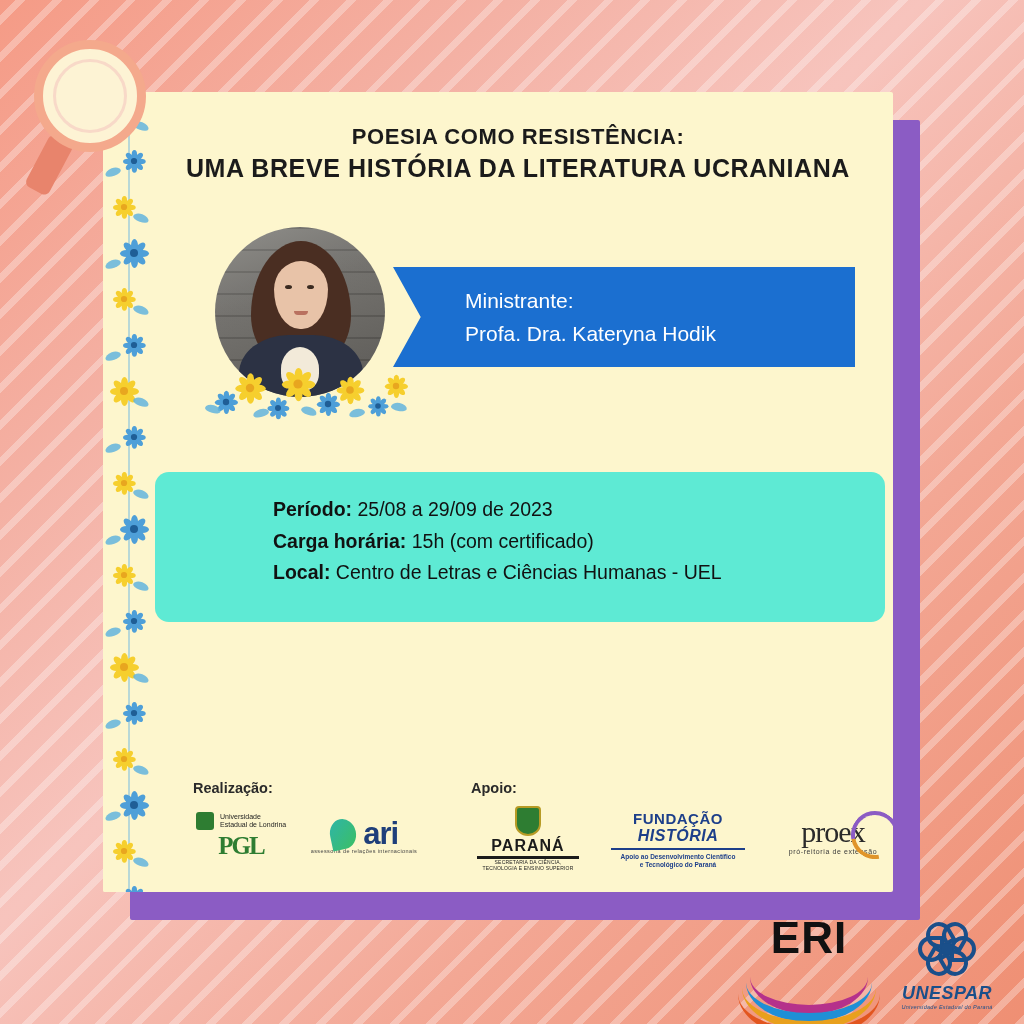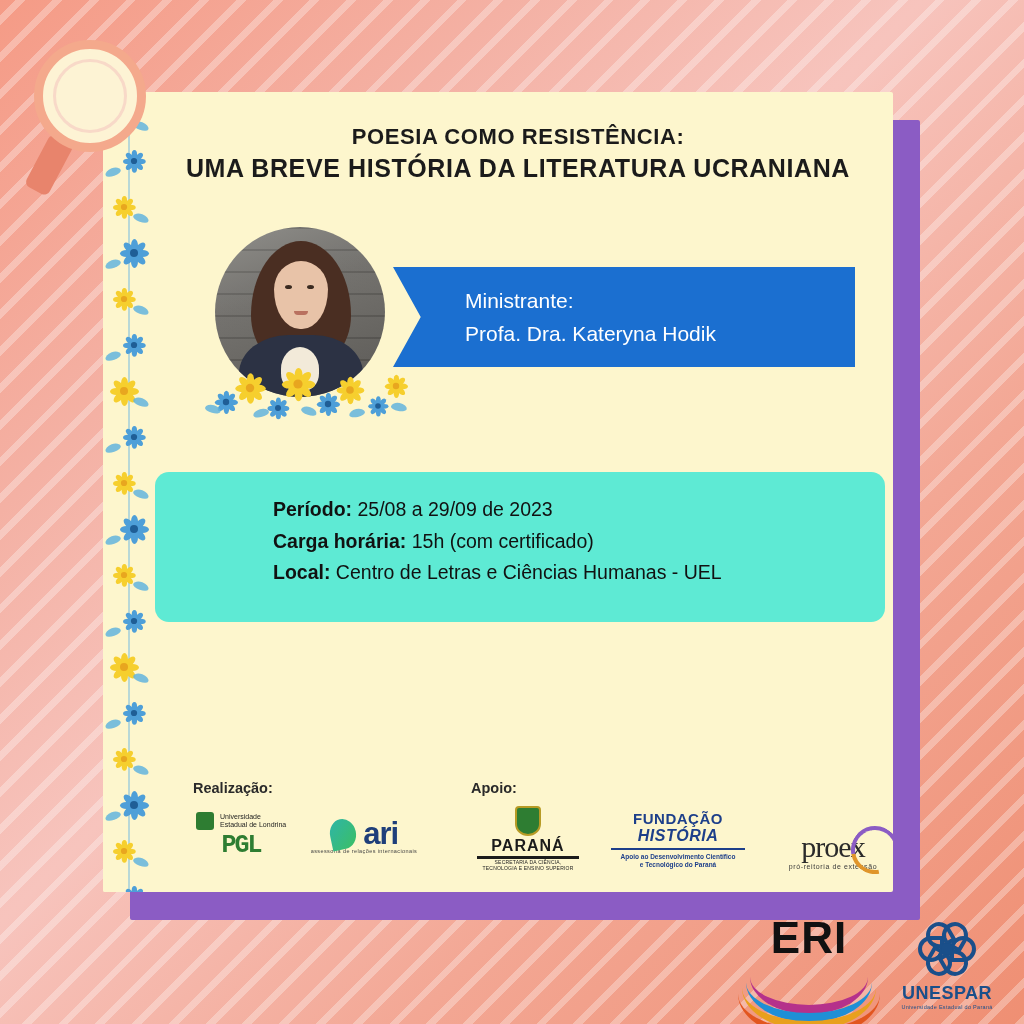--- a/index.html
+++ b/index.html
@@ -329,21 +329,21 @@
 
   
   .logo-uel { left: 88px; top: 48px; width: 100px; }
   .logo-uel .mark {
     width: 18px; height: 18px; border-radius: 3px;
     background: #2e7d32; display: inline-block; vertical-align: middle;
   }
   .logo-uel .uel-text { display: inline-block; vertical-align: middle; margin-left: 4px; text-align: left; font-size: 7px; }
   .logo-uel .pgl {
     margin-top: 2px;
-    font-family: Liberation Mono, monospace;
+    font-family: Liberation Serif, serif;
     font-size: 25px;
     font-weight: bold;
     color: #2e7d32;
     letter-spacing: -2px;
   }
 
   
   .logo-ari { left: 206px; top: 52px; width: 110px; }
   .logo-ari .leafmark {
     display: inline-block;
@@ -388,21 +388,21 @@
   .logo-fa { left: 500px; top: 46px; width: 150px; }
   .logo-fa .t1 { font-size: 15px; font-weight: bold; color: #1d3f8a; letter-spacing: .5px; }
   .logo-fa .t2 {
     font-size: 16px; font-weight: bold; color: #1d3f8a;
     font-style: italic; letter-spacing: .5px;
   }
   .logo-fa .rule { height: 2px; background: #1d3f8a; margin: 2px 8px 3px; }
   .logo-fa .sub { font-size: 6.5px; font-weight: bold; color: #1d3f8a; line-height: 1.3; }
 
   
-  .logo-proex { left: 660px; top: 66px; width: 140px; }
+  .logo-proex { left: 660px; top: 51px; width: 140px; }
   .logo-proex .word {
     font-size: 30px; color: #2a2a2a; letter-spacing: -1px;
     font-family: "Liberation Serif", serif;
   }
   .logo-proex .swoosh {
     position: absolute;
     right: 4px; top: -4px;
     width: 40px; height: 40px;
     border: 4px solid #8b5cc4;
     border-radius: 50%;
@@ -442,20 +442,21 @@
   .arc.a2 { border-bottom-color:#1f8fd6; top: 6px;   left: 2px;  right: 2px; }
   .arc.a3 { border-bottom-color:#e8a01d; top: 14px;  left: -2px; right: -2px; }
   .arc.a4 { border-bottom-color:#e2561f; top: 22px;  left: -6px; right: -6px; }
 
   .unespar-block {
     position: absolute;
     right: 22px;
     bottom: 14px;
     width: 110px;
     text-align: center;
+    font-style: italic;
   }
   .unespar-block .mark {
     position: relative;
     width: 64px; height: 64px;
     margin: 0 auto 2px;
   }
   .unespar-block .mark .petal {
     position: absolute;
     left: 50%; top: 50%;
     width: 26px; height: 26px;

